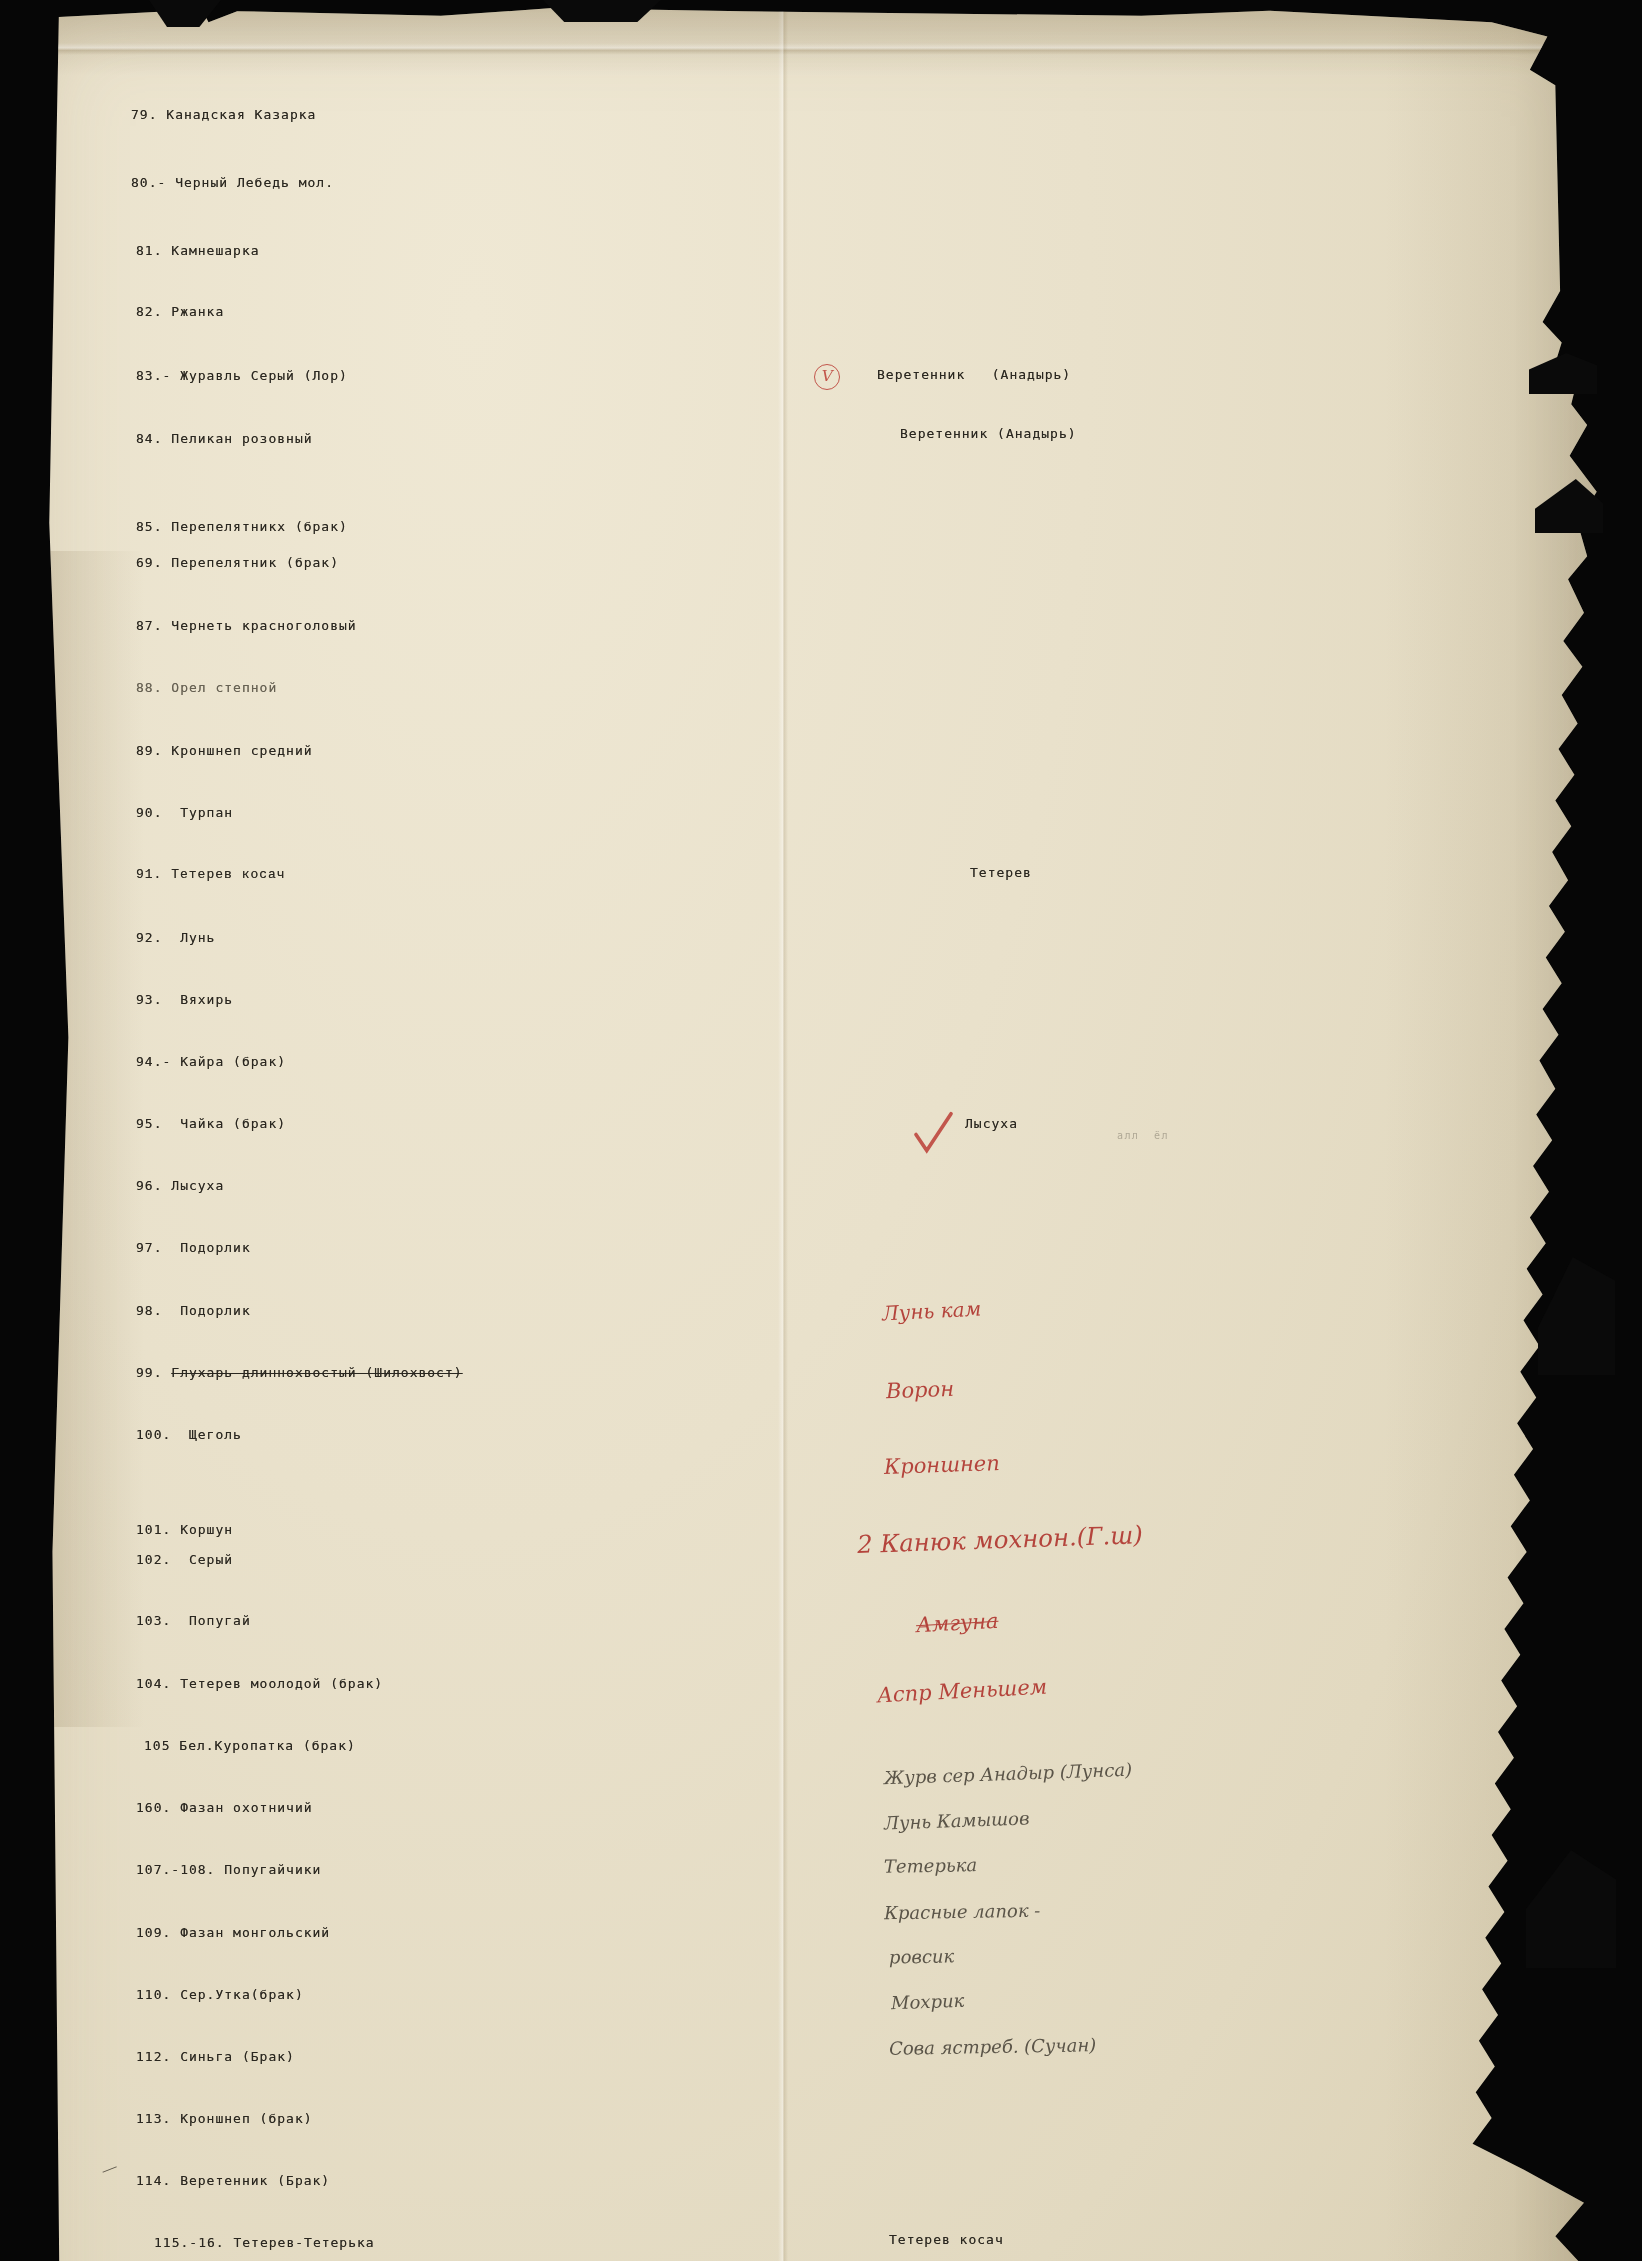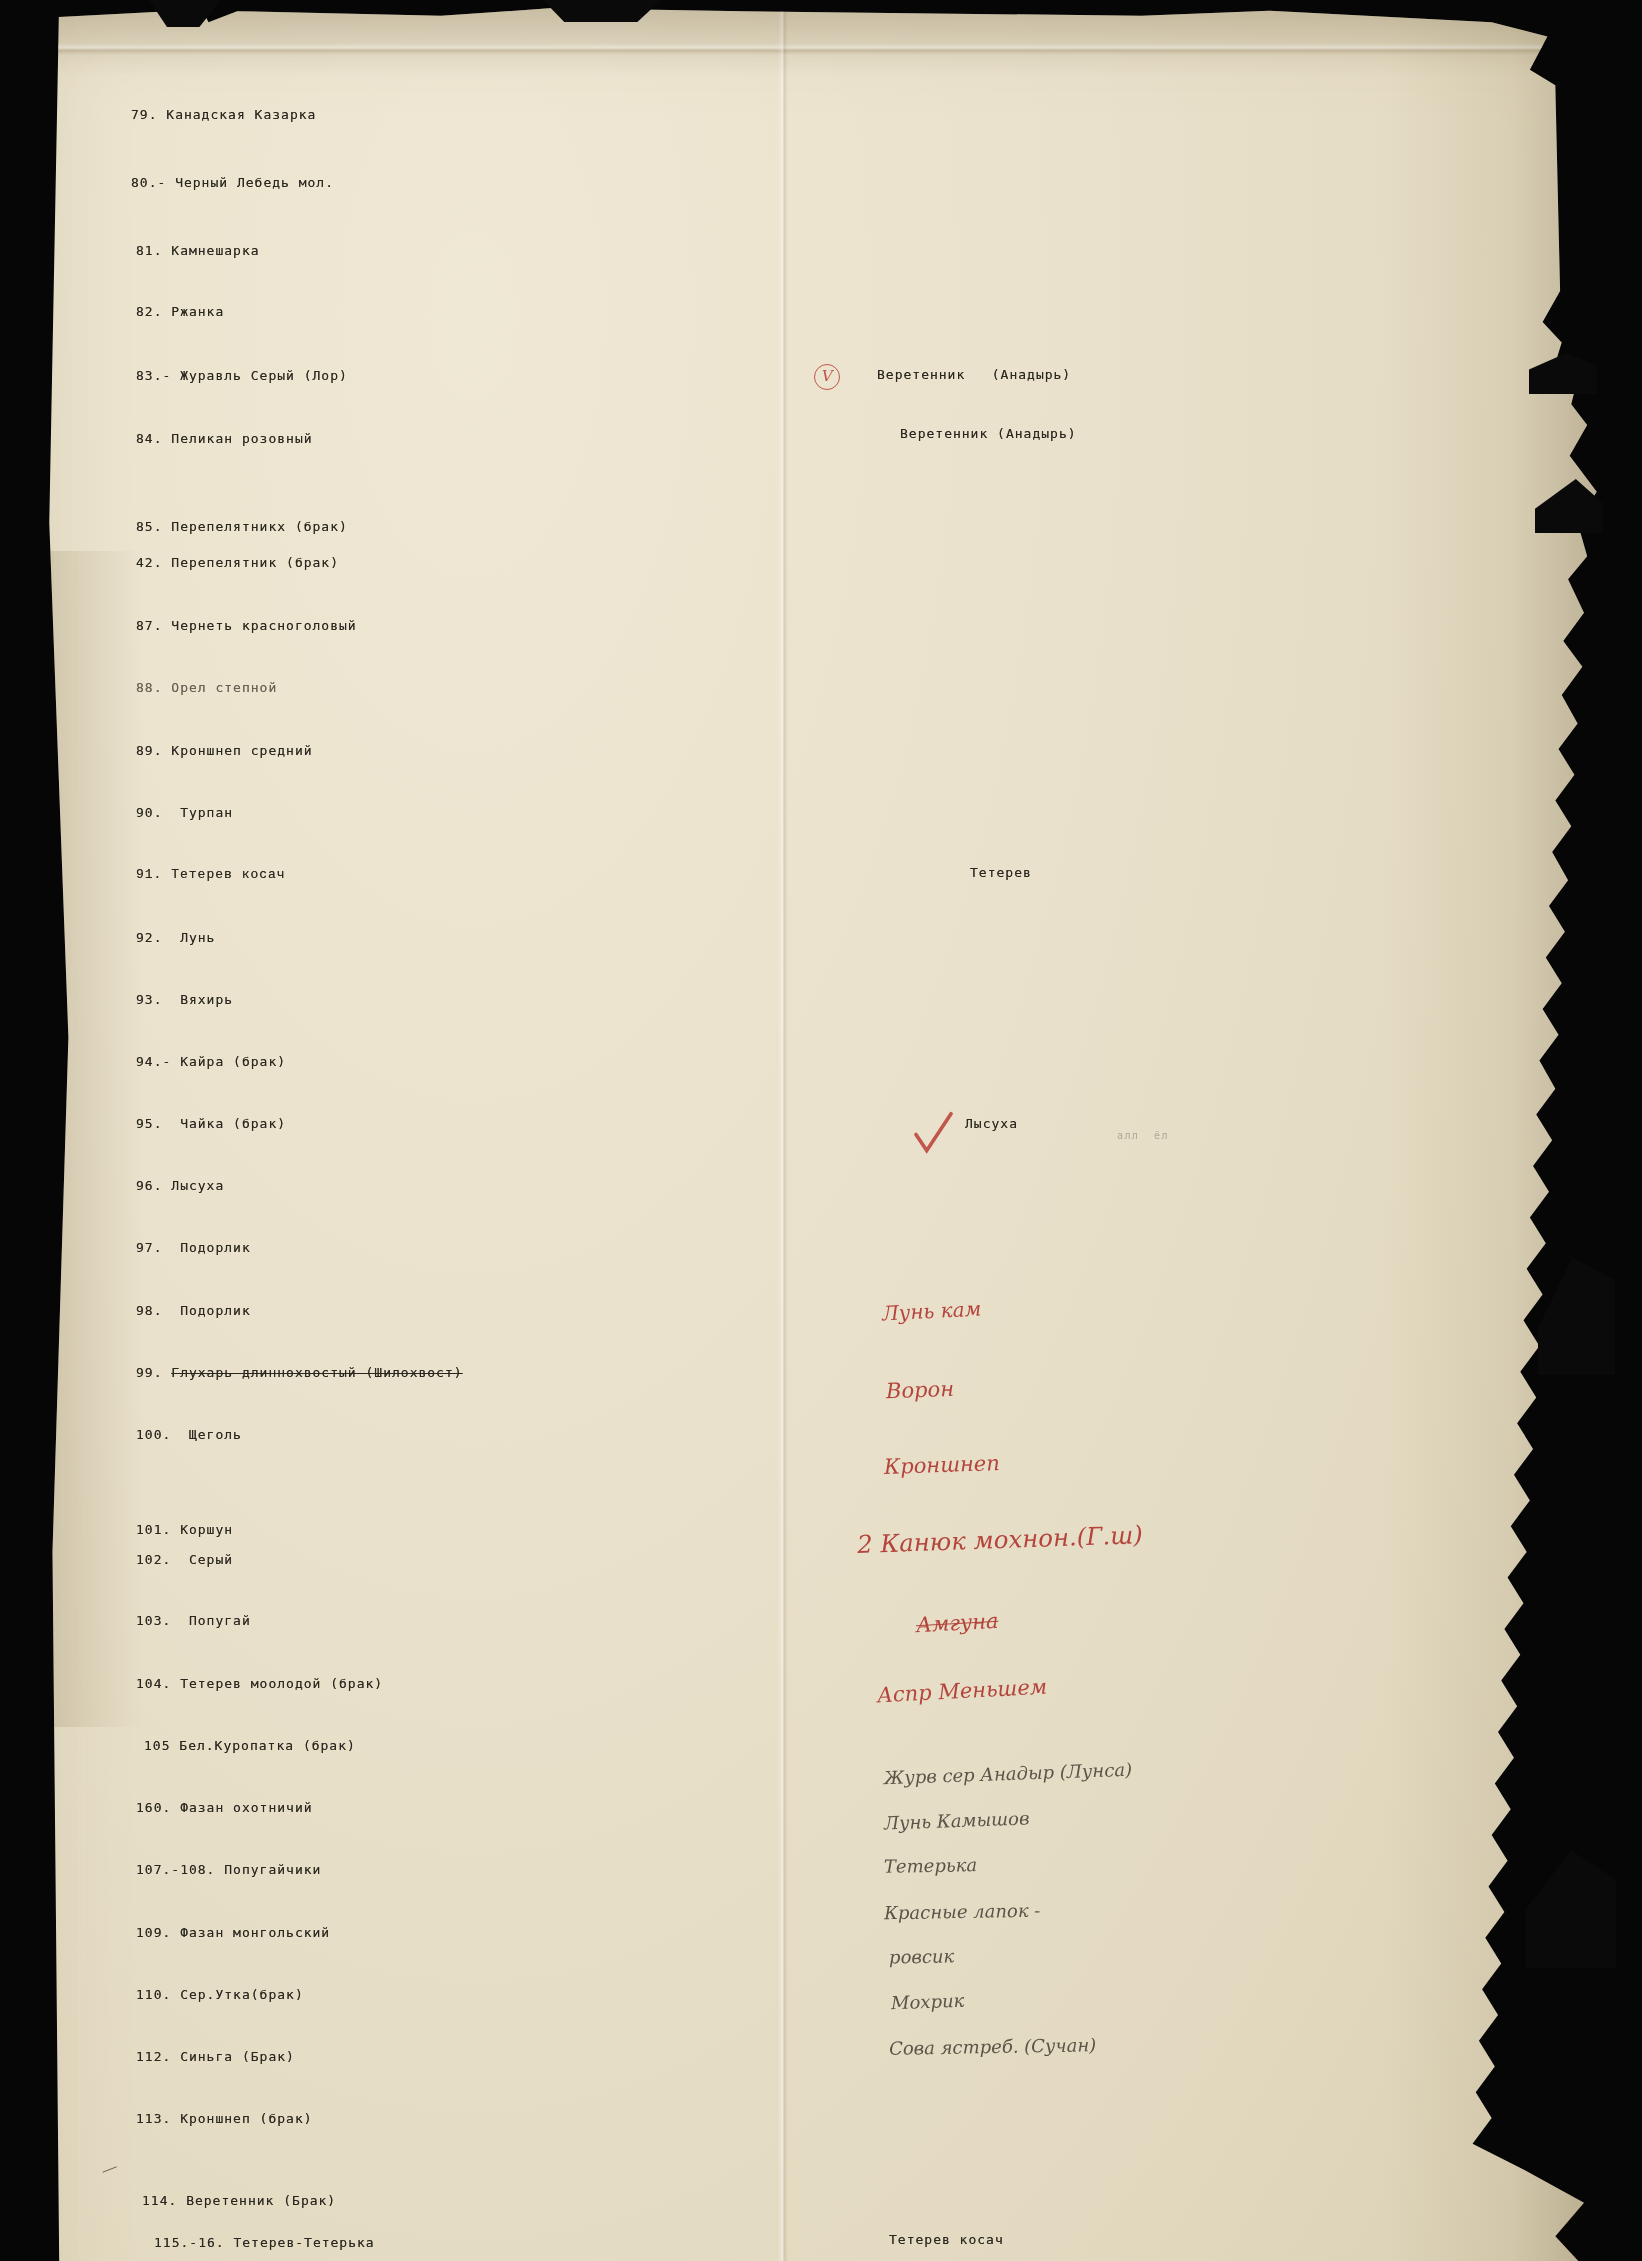--- a/index.html
+++ b/index.html
@@ -235,21 +235,21 @@
 
     <div class="shade" style="left:0;top:543px;width:118px;height:1176px;background:linear-gradient(to right, rgba(120,100,60,0.20), rgba(120,100,60,0));"></div>
 
     <div class="typed" style="left:104px; top:99px;"><span>79.</span> <span>Канадская Казарка</span></div>
     <div class="typed" style="left:104px; top:167px;"><span>80.-</span> <span>Черный Лебедь мол.</span></div>
     <div class="typed" style="left:109px; top:235px;"><span>81.</span> <span>Камнешарка</span></div>
     <div class="typed" style="left:109px; top:296px;"><span>82.</span> <span>Ржанка</span></div>
     <div class="typed" style="left:109px; top:360px;"><span>83.-</span> <span>Журавль Серый (Лор)</span></div>
     <div class="typed" style="left:109px; top:423px;"><span>84.</span> <span>Пеликан розовный</span></div>
     <div class="typed" style="left:109px; top:511px;"><span>85.</span> <span>Перепелятникх (брак)</span></div>
-    <div class="typed" style="left:109px; top:547px;"><span>42.</span> <span>Перепелятник (брак)</span></div>
+    <div class="typed" style="left:109px; top:547px;"><span>69.</span> <span>Перепелятник (брак)</span></div>
     <div class="typed" style="left:109px; top:610px;"><span>87.</span> <span>Чернеть красноголовый</span></div>
     <div class="typed faint" style="left:109px; top:672px;"><span>88.</span> <span>Орел степной</span></div>
     <div class="typed" style="left:109px; top:735px;"><span>89.</span> <span>Кроншнеп средний</span></div>
     <div class="typed" style="left:109px; top:797px;"><span>90.</span>  <span>Турпан</span></div>
     <div class="typed" style="left:109px; top:859px;font-family:Liberation Mono, monospace;"><span>91.</span> <span>Тетерев косач</span></div>
     <div class="typed" style="left:109px; top:922px;"><span>92.</span>  <span>Лунь</span></div>
     <div class="typed" style="left:109px; top:984px;"><span>93.</span>  <span>Вяхирь</span></div>
     <div class="typed" style="left:109px; top:1046px;"><span>94.-</span> <span>Кайра (брак)</span></div>
     <div class="typed" style="left:109px; top:1108px;"><span>95.</span>  <span>Чайка (брак)</span></div>
     <div class="typed" style="left:109px; top:1170px;"><span>96.</span> <span>Лысуха</span></div>
@@ -261,21 +261,21 @@
     <div class="typed" style="left:109px; top:1544px;"><span>102.</span>  <span>Серый</span></div>
     <div class="typed" style="left:109px; top:1605px;"><span>103.</span>  <span>Попугай</span></div>
     <div class="typed" style="left:109px; top:1668px;"><span>104.</span> <span>Тетерев моолодой (брак)</span></div>
     <div class="typed" style="left:117px; top:1730px;"><span>105</span> <span>Бел.Куропатка (брак)</span></div>
     <div class="typed" style="left:109px; top:1792px;"><span>160.</span> <span>Фазан охотничий</span></div>
     <div class="typed" style="left:109px; top:1854px;"><span>107.-108.</span> <span>Попугайчики</span></div>
     <div class="typed" style="left:109px; top:1917px;"><span>109.</span> <span>Фазан монгольский</span></div>
     <div class="typed" style="left:109px; top:1979px;"><span>110.</span> <span>Сер.Утка(брак)</span></div>
     <div class="typed" style="left:109px; top:2041px;"><span>112.</span> <span>Синьга (Брак)</span></div>
     <div class="typed" style="left:109px; top:2103px;"><span>113.</span> <span>Кроншнеп (брак)</span></div>
-    <div class="typed" style="left:115px; top:2165px;margin-top:20px;"><span>114.</span> <span>Веретенник (Брак)</span></div>
+    <div class="typed" style="left:109px; top:2165px;"><span>114.</span> <span>Веретенник (Брак)</span></div>
     <div class="typed" style="left:127px; top:2227px;"><span>115.-16.</span> <span>Тетерев-Тетерька</span></div>
 
     <div class="circle-v" style="left:787px; top:356px;">V</div>
     <div class="typed" style="left:850px; top:359px;">Веретенник   (Анадырь)</div>
     <div class="typed" style="left:873px; top:418px;">Веретенник (Анадырь)</div>
     <div class="typed" style="left:943px; top:857px;">Тетерев</div>
 
     <div class="checkmark" style="left:886px; top:1103px;">
       <svg width="41" height="45" viewBox="0 0 90 100">
         <path d="M6 52 L30 88 L84 6" stroke="#c2564c" stroke-width="8" fill="none" stroke-linecap="round"></path>

